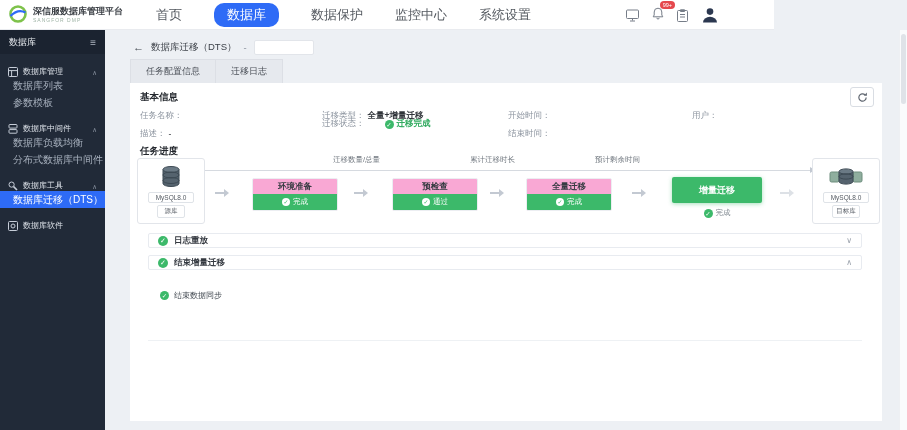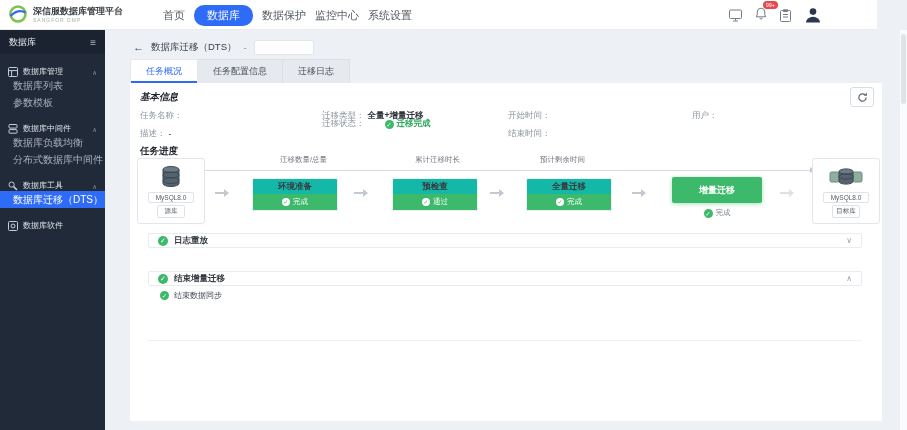--- a/index.html
+++ b/index.html
@@ -1,26 +1,26 @@
 <!DOCTYPE html>
 <html><head>
 <meta charset="utf-8">
 <style>
   * { margin:0; padding:0; box-sizing:border-box; }
   html,body { width:907px; height:430px; overflow:hidden; }
   body { font-family:"Liberation Sans","DejaVu Sans",sans-serif; background:#edf0f4; position:relative; }
 
   
-  .topbar { position:absolute; top:0; left:0; width:877px; height:30px; background:#fff;
+  .topbar { position:absolute; top:0; left:0; width:774px; height:30px; background:#fff;
             border-bottom:1px solid #e9ebef; z-index:20; }
   .logo { position:absolute; left:8px; top:4px; display:flex; align-items:center; gap:5px; }
   .logo-name { font-size:9px; font-weight:bold; color:#3c4046; line-height:11px; }
   .logo-sub { font-size:5px; color:#9fb4a6; letter-spacing:1px; }
-  .nav { position:absolute; left:163px; top:0; height:30px; display:flex; align-items:center; gap:9px;
-         font-size:11px; color:#53585f; }
+  .nav { position:absolute; left:156px; top:0; height:30px; display:flex; align-items:center; gap:32px;
+         font-size:13px; color:#53585f; }
   .nav-item { cursor:pointer; }
   .nav-item.active { background:#2e6bf6; color:#fff; padding:3px 13px; border-radius:10px; }
   .top-icons { position:absolute; right:55px; top:0; height:30px; display:flex; align-items:center; gap:13px; }
   .bell-wrap { position:relative; }
   .noti-badge { position:absolute; top:-5px; right:-11px; background:#e5484d; color:#fff; font-size:5.5px;
                 padding:1px 3px; border-radius:5px; line-height:6px; }
 
   
   .sidebar { position:absolute; left:0; top:30px; width:105px; height:400px; background:#212a38; }
   .sb-header { height:24px; background:#1b2330; display:flex; align-items:center; justify-content:space-between;
@@ -57,35 +57,35 @@
                  justify-content:center; cursor:pointer; }
 
   .field { position:absolute; font-size:8.5px; color:#8b939e; display:flex; align-items:center; gap:3px;
            white-space:nowrap; }
   .field .val { color:#30343a; }
   .field .val.bold { font-weight:bold; }
   .status-ok { color:#2faa5e; font-weight:bold; display:flex; align-items:center; gap:3px; }
   .mini-check { display:inline-block; width:9px; height:9px; border-radius:50%; background:#3cb96a;
                 color:#fff; font-size:6.5px; line-height:9px; text-align:center; font-weight:normal; }
 
-  .metric { position:absolute; top:72px; width:100px; text-align:left; font-size:7.5px; color:#70777f;
+  .metric { position:absolute; top:72px; width:100px; text-align:right; font-size:7.5px; color:#70777f;
             background:#fff; z-index:2; }
   .flow-line { position:absolute; top:87px; left:72px; width:612px; height:1px; background:#d6dae0; z-index:1; }
   .flow-line:after { content:""; position:absolute; right:-1px; top:-3px; border-left:5px solid #c3c9d2;
                      border-top:3.5px solid transparent; border-bottom:3.5px solid transparent; }
 
   .endpoint { position:absolute; top:75px; width:68px; height:66px; background:#fff; border:1px solid #e2e5ea;
               border-radius:3px; display:flex; flex-direction:column; align-items:center;
               justify-content:center; gap:2px; z-index:3; }
   .chip { font-size:6.5px; border:1px solid #dfe3e8; border-radius:2px; padding:1px 3px; color:#555b63;
           min-width:46px; text-align:center; background:#fff; }
   .chip.role { min-width:28px; }
 
   .stage { position:absolute; top:95px; width:86px; border:1px solid #eceef2; border-radius:2px;
-           overflow:hidden; text-align:center; background:#14b8a6; z-index:3; }
+           overflow:hidden; text-align:center; background:#f9a8d4; z-index:3; }
   .stage-name { height:15px; line-height:15px; font-size:8.5px; font-weight:bold; color:#363b42; }
   .stage-bar { height:16px; background:#3cb96a; color:#fff; font-size:7.5px; display:flex;
                align-items:center; justify-content:center; gap:3px; }
   .bar-check { width:8px; height:8px; border-radius:50%; background:#fff; color:#3cb96a; font-size:6px;
                line-height:8px; text-align:center; }
 
   .stage-active { position:absolute; left:542px; top:94px; width:90px; text-align:center; z-index:3; }
   .stage-active-box { height:26px; line-height:26px; background:#3cb96a; border-radius:2px; color:#fff;
                       font-weight:bold; font-size:9px; box-shadow:0 1px 4px rgba(60,185,106,.45); }
   .stage-active-status { margin-top:5px; font-size:7.5px; color:#7c858d; display:flex; align-items:center;
@@ -209,28 +209,27 @@
 <div class="main">
 
   <div class="breadcrumb">
     <span class="back-ico">←</span>
     <span>数据库迁移（DTS）</span>
     <span class="bc-sep">-</span>
     <input class="task-box" value="" style="">
   </div>
 
   <div class="tabs">
-    <div class="tab active">任务概况</div>
     <div class="tab">任务配置信息</div>
     <div class="tab">迁移日志</div>
   </div>
 
   <div class="card">
 
-    <div class="sec-title" style="left:10px; top:8px;font-style:italic;">基本信息</div>
+    <div class="sec-title" style="left:10px; top:8px;">基本信息</div>
     <div class="refresh-btn">
       <svg width="11" height="11" viewBox="0 0 12 12">
         <path d="M10 6 a4 4 0 1 1 -1.3-2.95" fill="none" stroke="#5f6670" stroke-width="1.3"></path>
         <path d="M10.8 0.6 v3.4 h-3.4 z" fill="#5f6670"></path>
       </svg>
     </div>
 
     <div class="field" style="left:10px; top:27px;">
       <span>任务名称：</span>
       <span class="val"></span>
@@ -342,21 +341,21 @@
       </svg>
       <span class="chip">MySQL8.0</span>
       <span class="chip role">目标库</span>
     </div>
 
     <div class="acc-row" style="top:150px;">
       <span class="acc-check">✓</span>
       <span class="acc-label">日志重放</span>
       <span class="acc-chev">∨</span>
     </div>
-    <div class="acc-row" style="top:188px;">
+    <div class="acc-row" style="top:172px;">
       <span class="acc-check">✓</span>
       <span class="acc-label">结束增量迁移</span>
       <span class="acc-chev">∧</span>
     </div>
     <div class="substep">
       <span class="sub-check">✓</span>
       <span>结束数据同步</span>
     </div>
     <div class="panel-divider"></div>
 

